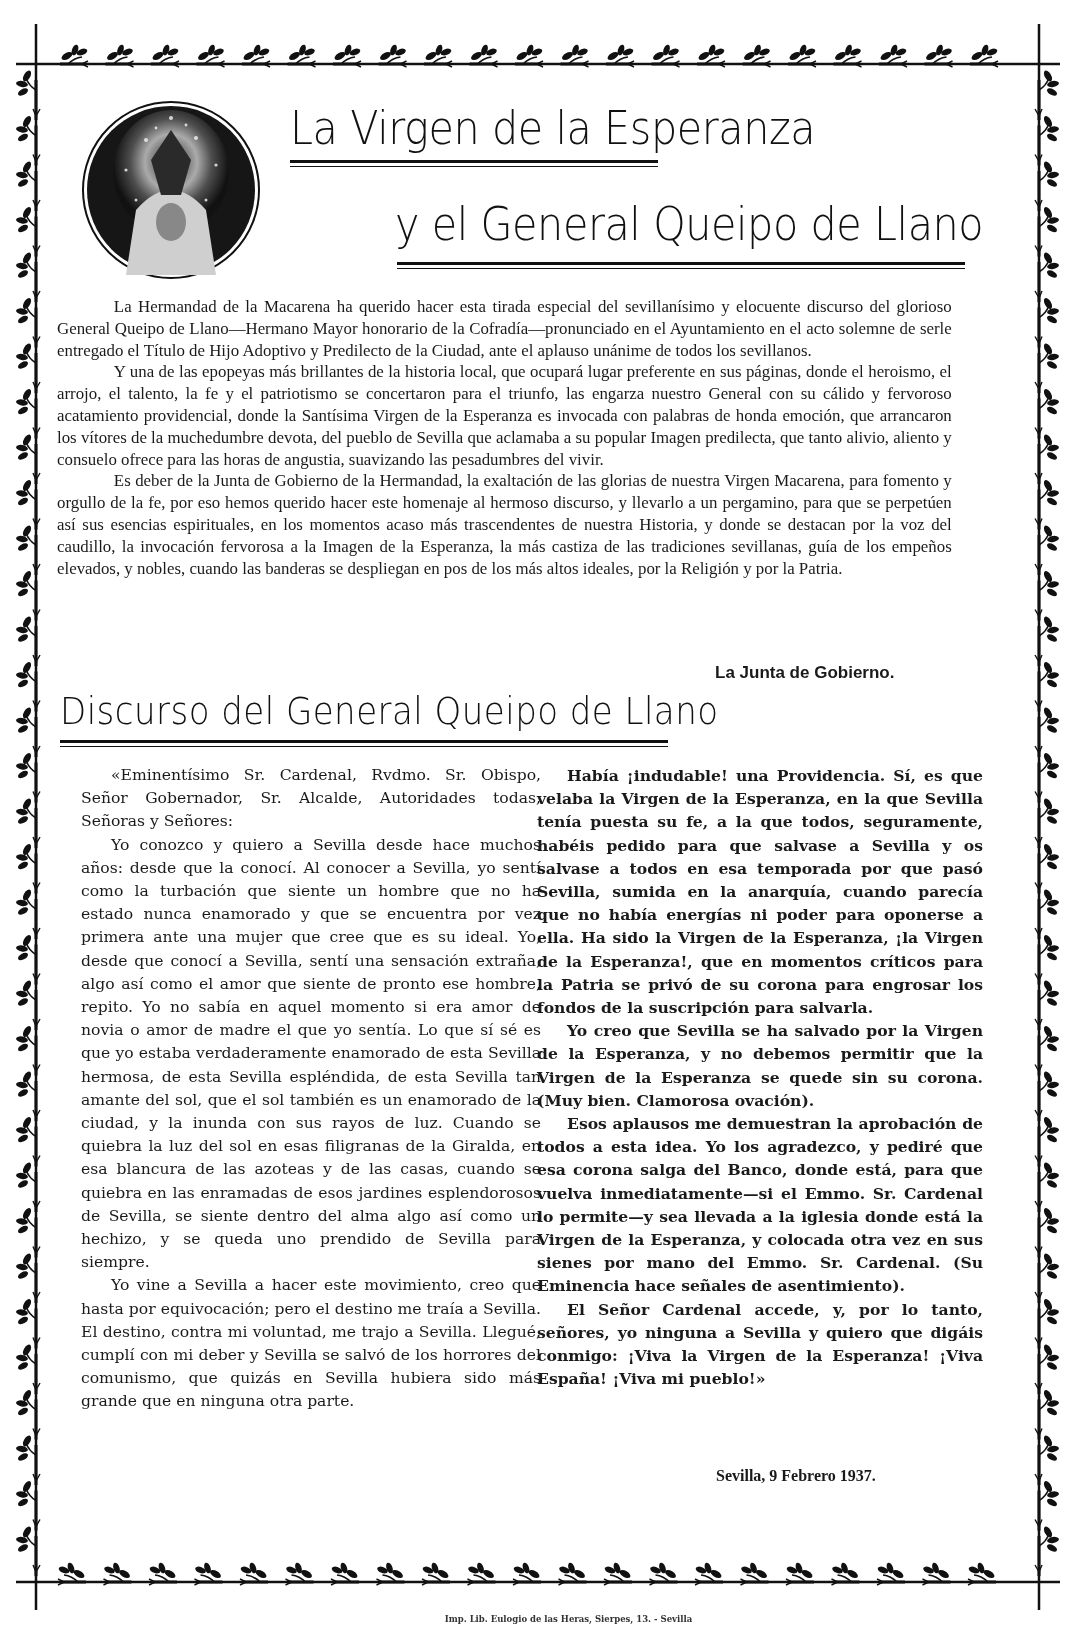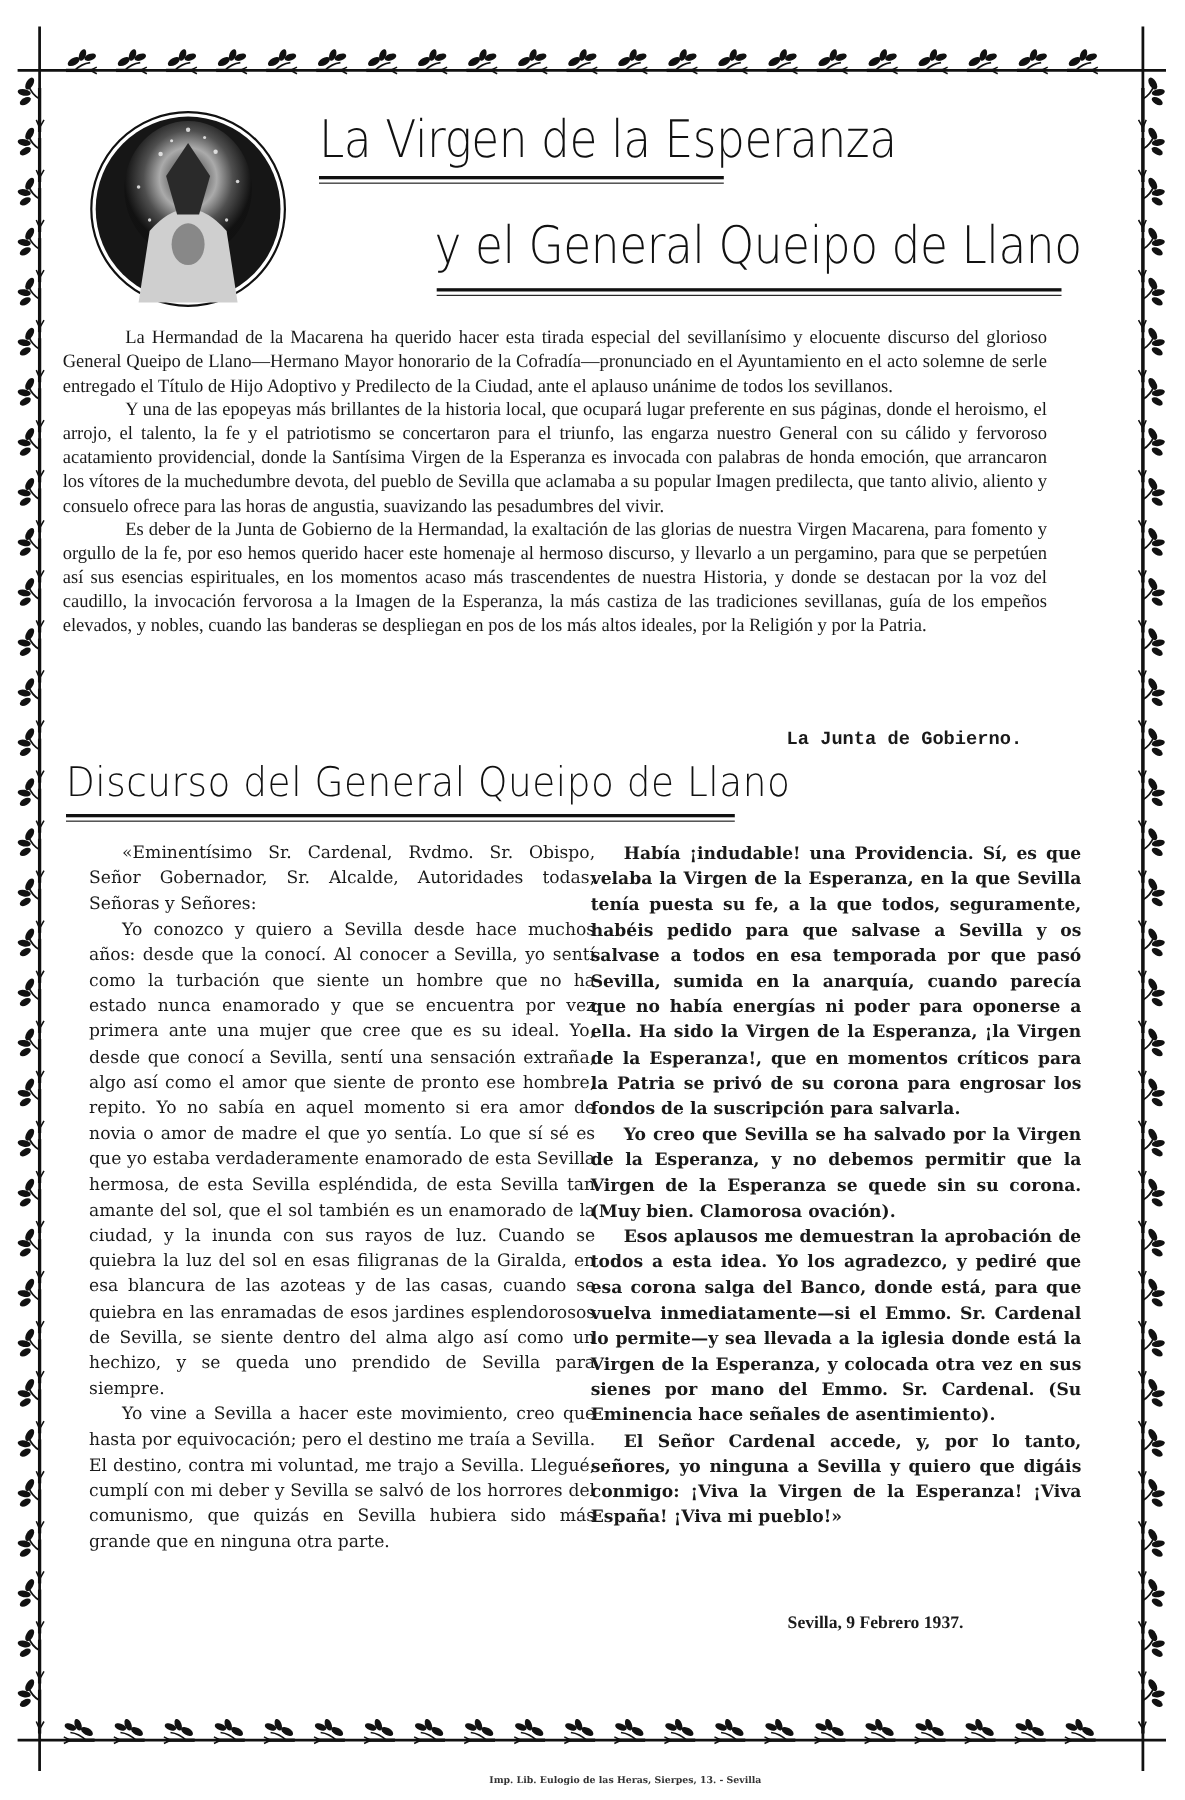--- a/index.html
+++ b/index.html
@@ -14,21 +14,21 @@
   .title-line1 { position: absolute; left: 290px; top: 100px; font-family: "DejaVu Sans", sans-serif; font-weight: 200; font-size: 47px; letter-spacing: -0.5px; color: #111; white-space: nowrap; transform: scaleX(0.88); transform-origin: left top; }
   .rule { position: absolute; height: 0; border-top: 3px solid #111; }
   .rule::after { content: ""; position: absolute; left: 0; right: 0; top: 3px; border-top: 1.5px solid #111; }
   .rule1 { left: 290px; top: 160px; width: 368px; }
   .title-line2 { position: absolute; left: 395px; top: 196px; font-family: "DejaVu Sans", sans-serif; font-weight: 200; font-size: 47px; letter-spacing: -0.5px; color: #111; white-space: nowrap; transform: scaleX(0.88); transform-origin: left top; }
   .rule2 { left: 397px; top: 262px; width: 568px; }
 
   
   .intro { position: absolute; left: 57px; top: 296px; width: 913px; font-family: "Liberation Serif", serif; font-size: 17.2px; line-height: 21.8px; text-align: justify; transform: scaleX(0.98); transform-origin: left top; }
   .intro p { margin: 0; text-indent: 58px; }
-  .signature-junta { position: absolute; left: 715px; top: 663px; font-family: Liberation Mono, monospace; font-weight: bold; font-size: 17px; }
+  .signature-junta { position: absolute; left: 715px; top: 663px; font-family: Liberation Sans, sans-serif; font-weight: bold; font-size: 17px; }
 
   
   .speech-title { position: absolute; left: 60px; top: 690px; font-family: "DejaVu Sans", sans-serif; font-weight: 200; font-size: 37px; letter-spacing: 0.5px; color: #111; white-space: nowrap; transform: scaleX(0.92); transform-origin: left top; }
   .rule3 { left: 60px; top: 740px; width: 608px; }
 
   
   .col { position: absolute; top: 764px; width: 460px; font-family: "DejaVu Serif", serif; font-size: 15.6px; line-height: 23.2px; text-align: justify; }
   .col p { margin: 0; text-indent: 30px; }
   .col p.noindent { text-indent: 0; }
   .col-left { left: 66px; margin-left: 15px; }

